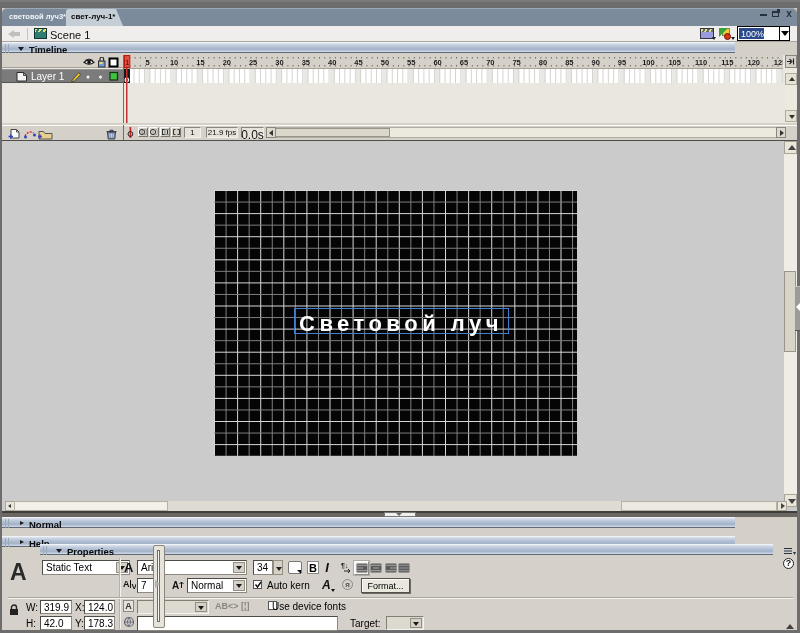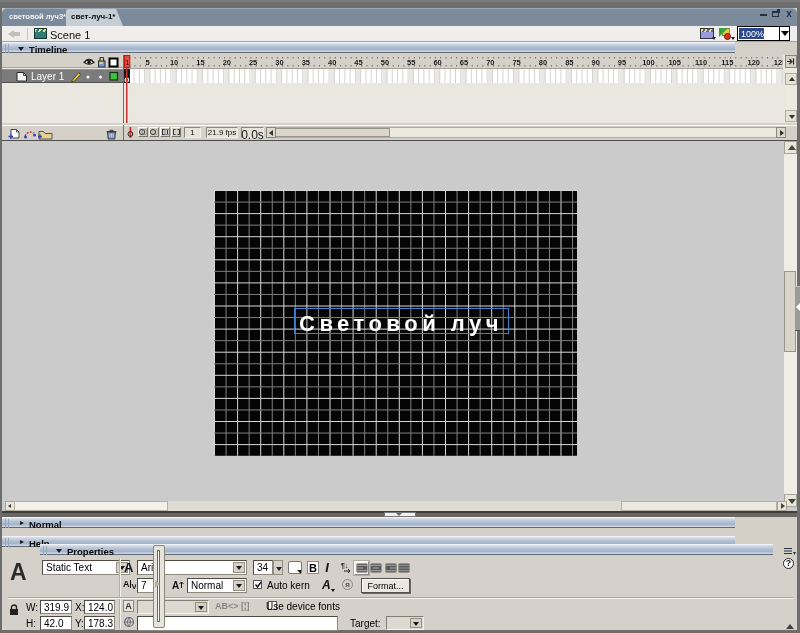--- a/index.html
+++ b/index.html
@@ -744,21 +744,21 @@
 <div class="a" style="left:75px;top:618px;font-size:10px;color:#000;">Y:</div>
 <div class="fld" style="left:84px;top:616px;width:31px;height:14px;">178.3</div>
 <div class="a" style="left:123px;top:600px;width:11px;height:12px;border:1px solid #888;background:#e6e3da;font-size:9px;font-weight:bold;text-align:center;line-height:11px;color:#333;">A</div>
 <div class="gfld" style="left:137px;top:600px;width:72px;height:14px;">
     <div class="ca" style="background:#d5d1c9;"></div>
   </div>
 <div class="a" style="left:215px;top:601px;font-size:9px;font-weight:bold;color:#8a877e;">AB</div>
 <div class="a" style="left:228px;top:601px;font-size:9px;font-weight:bold;color:#8a877e;">&lt;&gt;</div>
 <div class="a" style="left:241px;top:601px;font-size:9px;font-weight:bold;color:#8a877e;">[¦]</div>
 <div class="cb" style="left:268px;top:601px;"></div>
-<div class="a" style="left:266px;top:601px;font-size:10px;color:#000;">Use device fonts</div>
+<div class="a" style="left:272px;top:601px;font-size:10px;color:#000;">Use device fonts</div>
 <svg class="a" style="left:123px;top:616px" width="12" height="12" viewBox="0 0 12 12">
 <circle cx="6" cy="6" r="4.5" fill="none" stroke="#667" stroke-width="1.2"></circle>
     <path d="M2 6 h8 M6 2 a6 6 0 0 1 0 8 M6 2 a6 6 0 0 0 0 8" fill="none" stroke="#667" stroke-width="0.9"></path>
 </svg>
 <div class="fld" style="left:137px;top:616px;width:201px;height:15px;"></div>
 <div class="a" style="left:350px;top:618px;font-size:10px;color:#000;">Target:</div>
 <div class="gfld" style="left:386px;top:616px;width:38px;height:14px;">
     <div class="ca" style="background:#d5d1c9;"></div>
   </div>
 <div class="a" style="left:783px;top:558px;width:11px;height:11px;background:#fff;border:1.5px solid #222;border-radius:50%;color:#111;font-size:9px;font-weight:bold;text-align:center;line-height:9px;">?</div>

